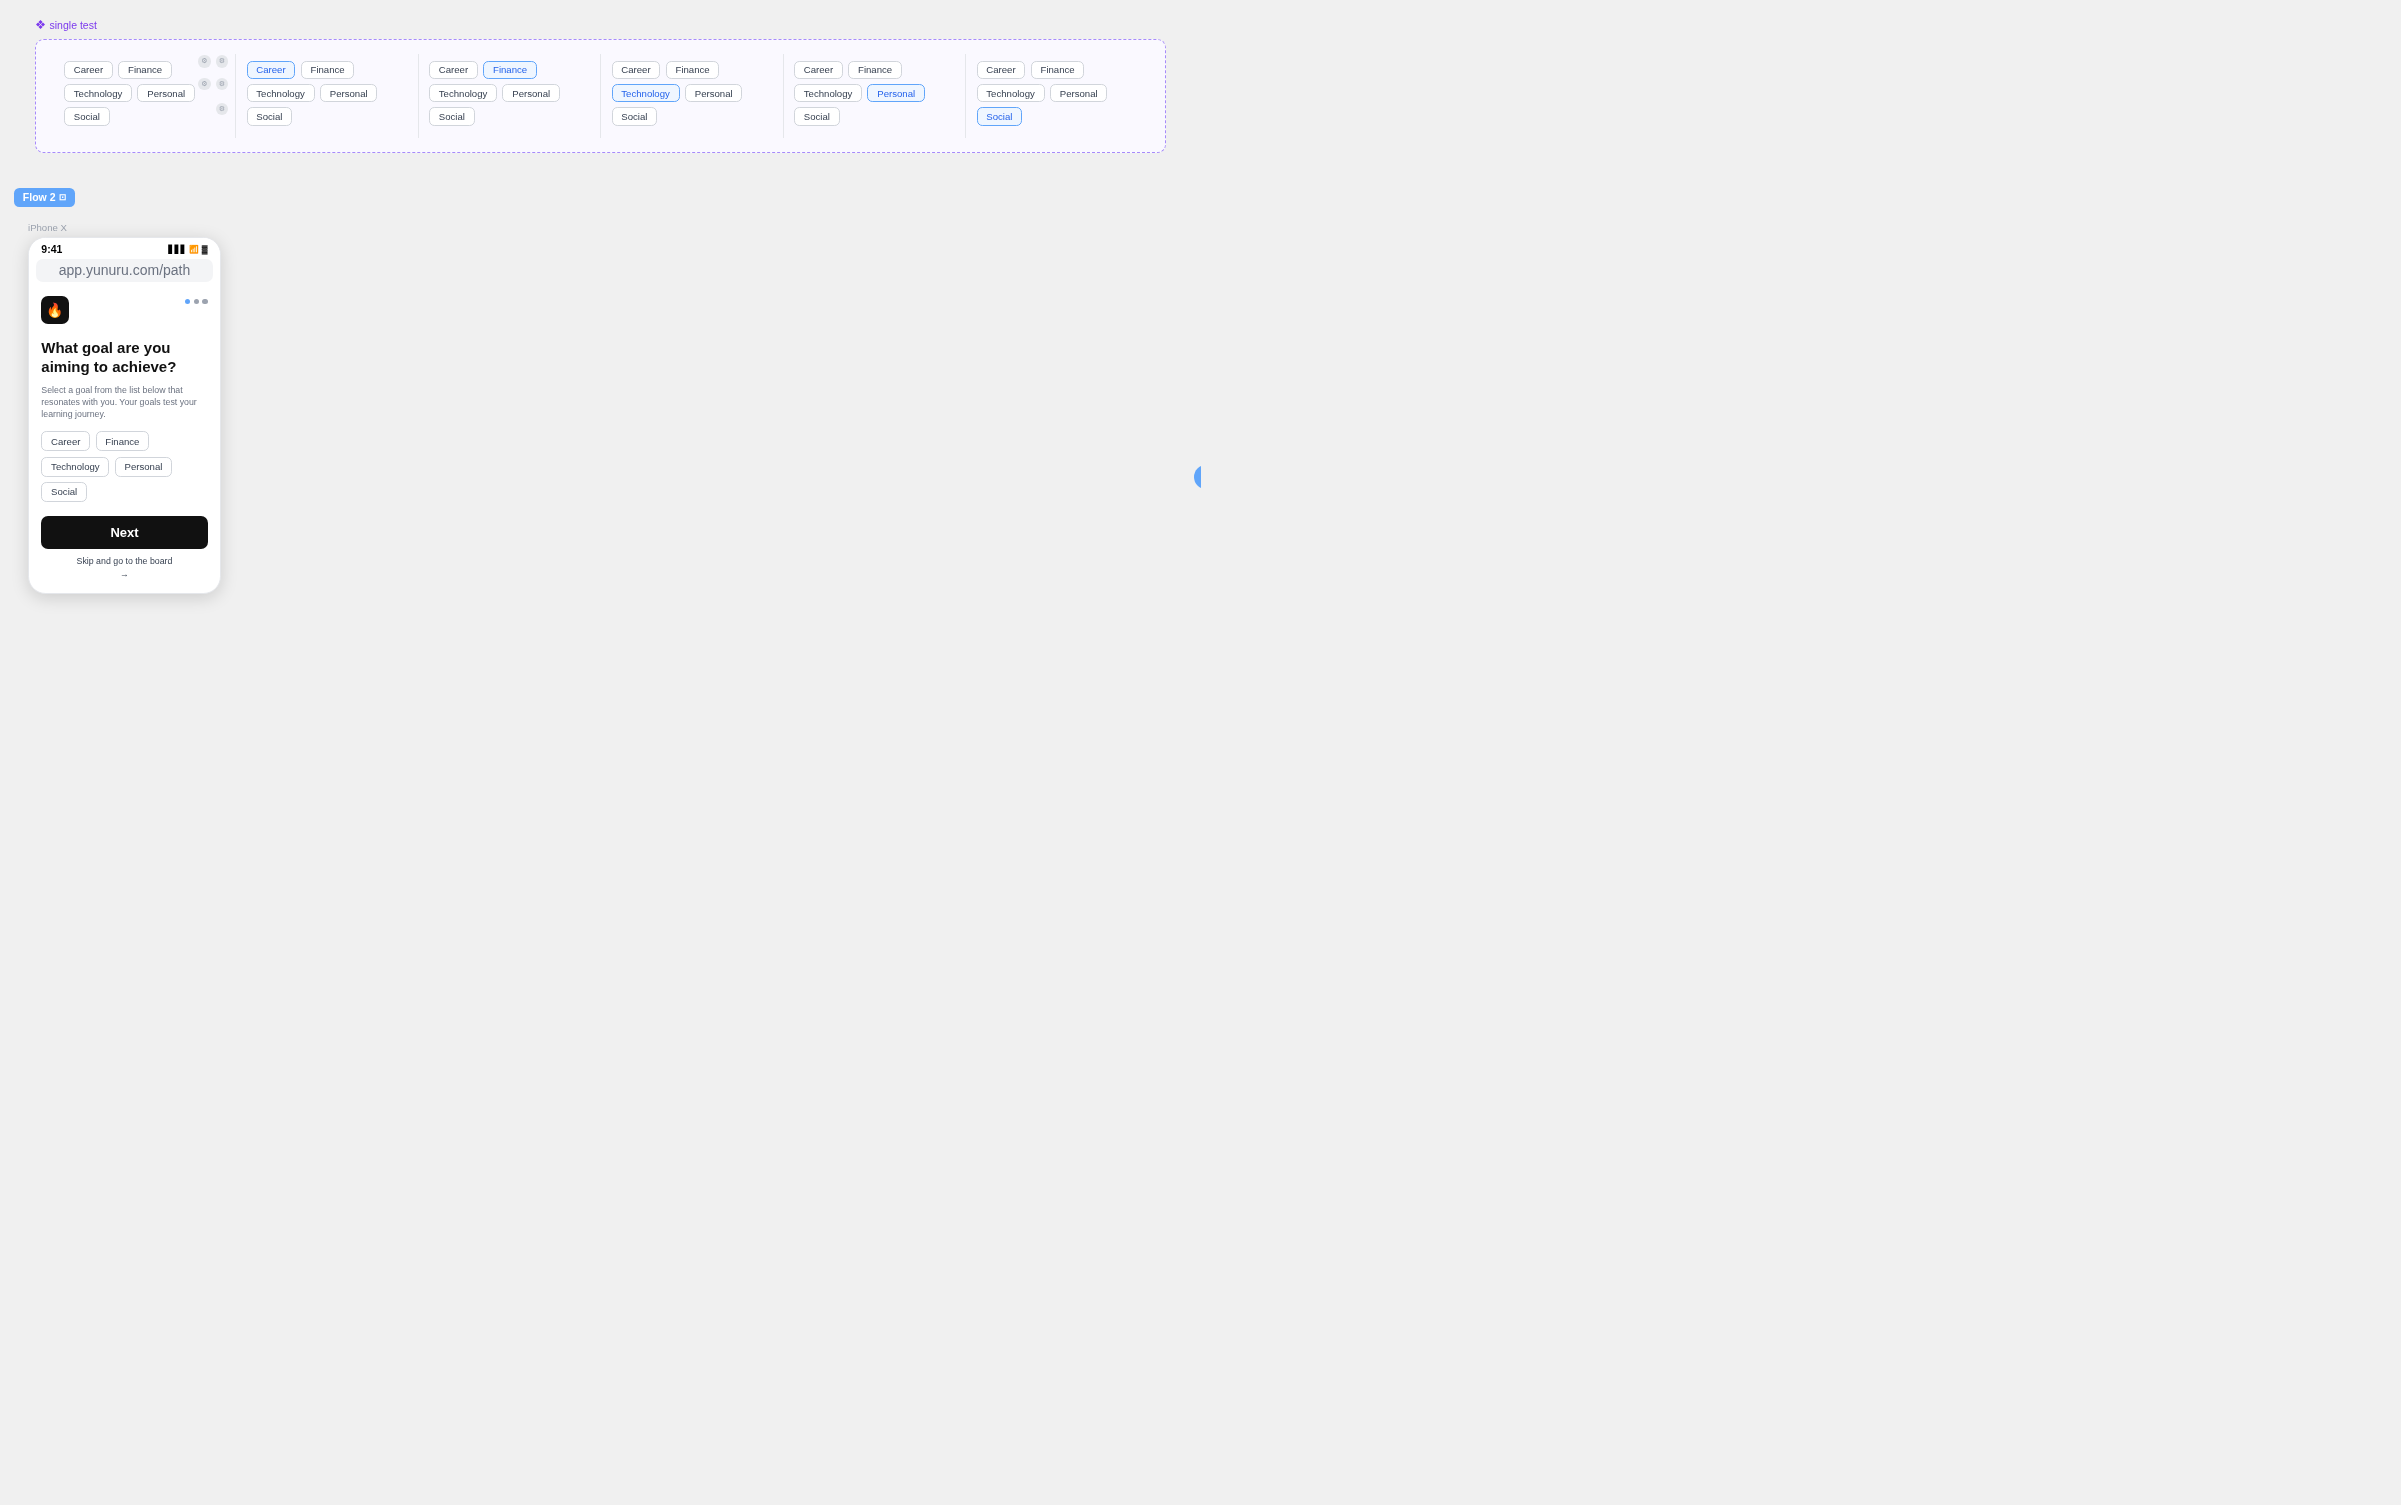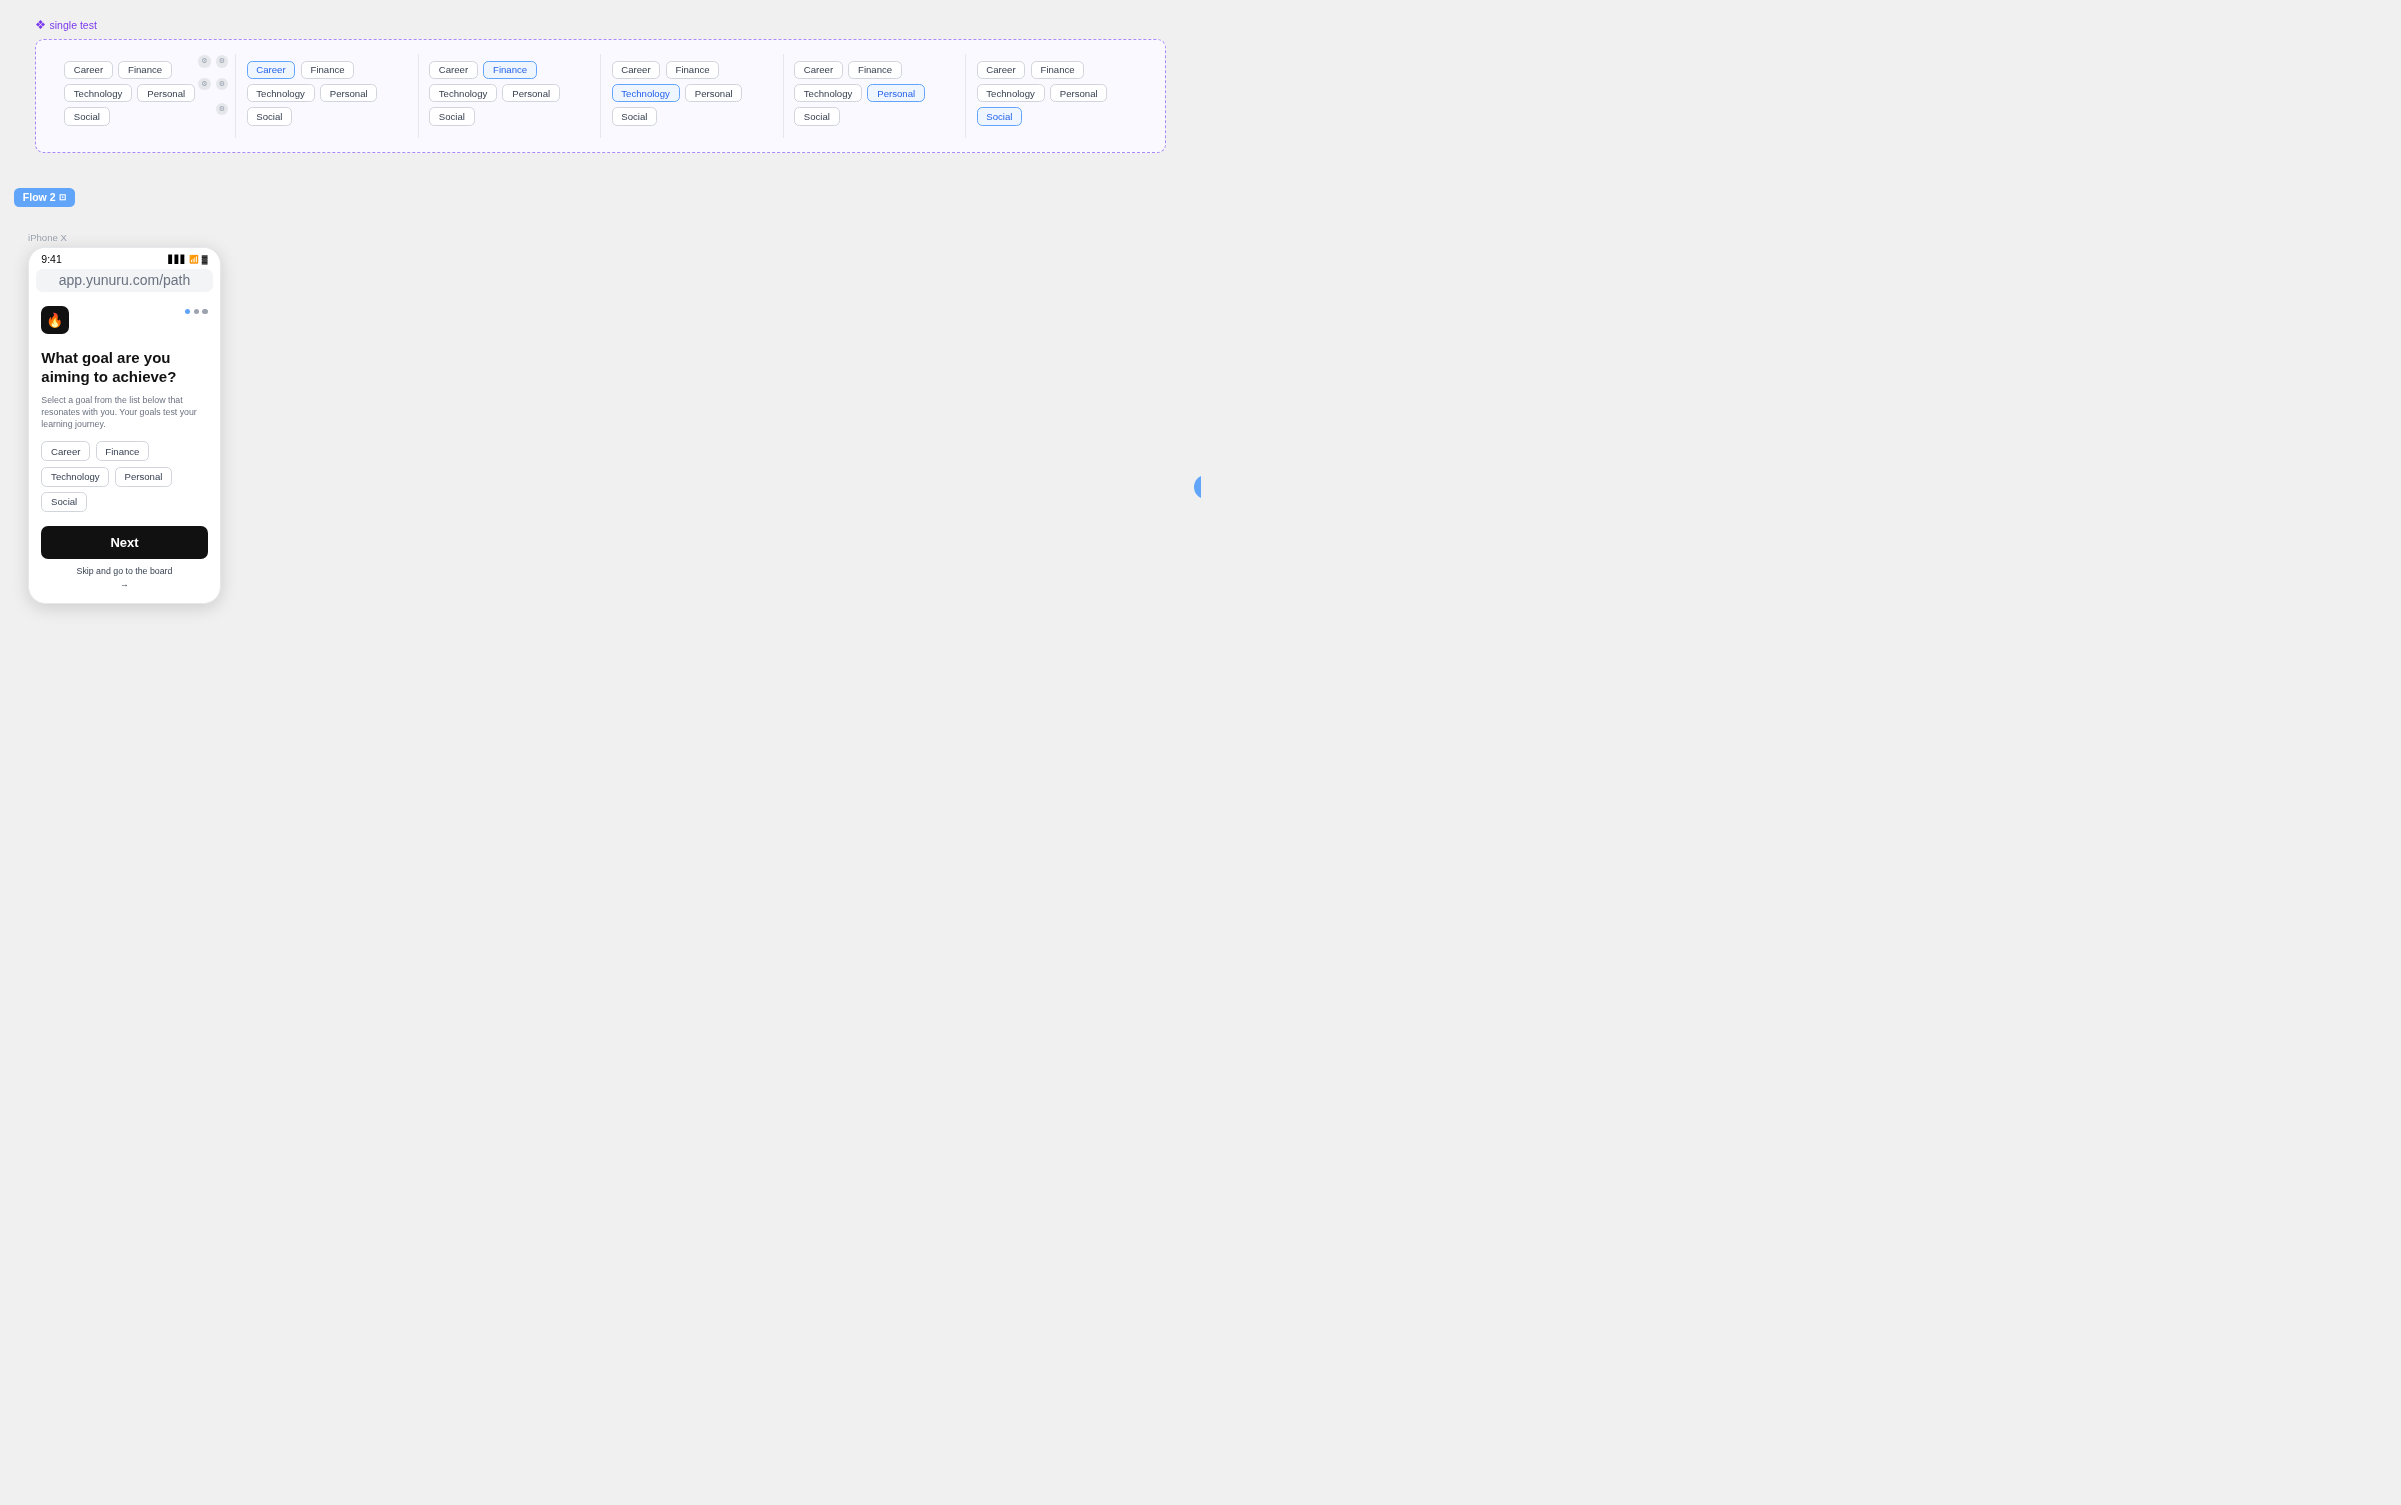--- a/index.html
+++ b/index.html
@@ -117,21 +117,21 @@
     .iphone-status-bar {
       display: flex;
       justify-content: space-between;
       align-items: center;
       padding: 5.3px 12.3px 3.5px;
       background: #fff;
     }
 
     .status-time {
       font-size: 10.5px;
-      font-weight: 400;
+      font-weight: 700;
       color: #000;
     }
 
     .status-icons {
       display: flex;
       align-items: center;
       gap: 2.6px;
       font-size: 8px;
       color: #000;
     }
@@ -354,21 +354,21 @@
       </div>
       <div class="tag-group" style="margin-top:3.5px;">
         <span class="tag selected-blue">Social</span>
       </div>
     </div>
 
   </div>
 </div>
 
 <div class="bottom-section">
-  <div style="display:flex;align-items:center;gap:3.5px;margin-bottom:20px;">
+  <div style="display:flex;align-items:center;gap:3.5px;margin-bottom:10px;">
     <div class="flow-badge">
       <span>Flow 2</span>
       <span style="font-size:8.8px;">⊡</span>
     </div>
   </div>
 
   <div class="iphone-label">iPhone X</div>
 
   <div style="position:relative;display:inline-block;">
     <div class="iphone-frame">

